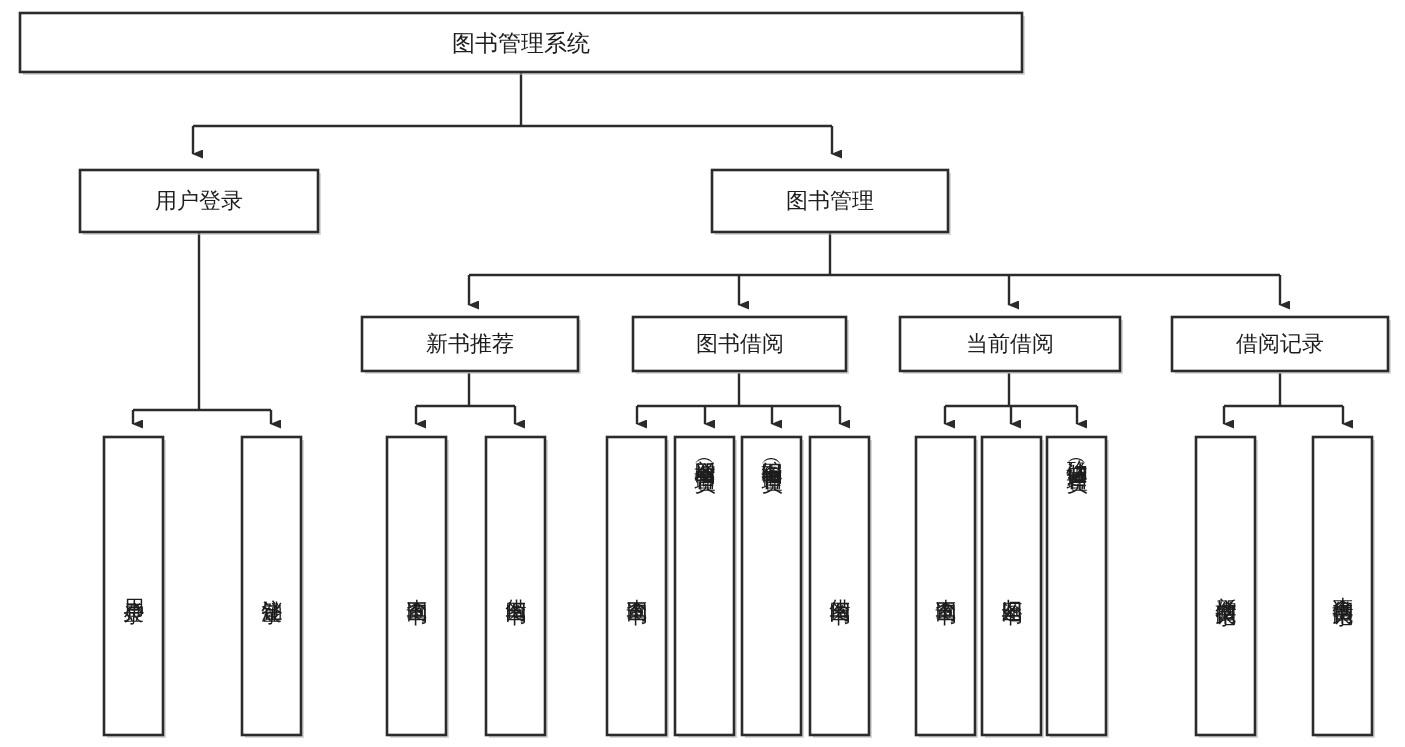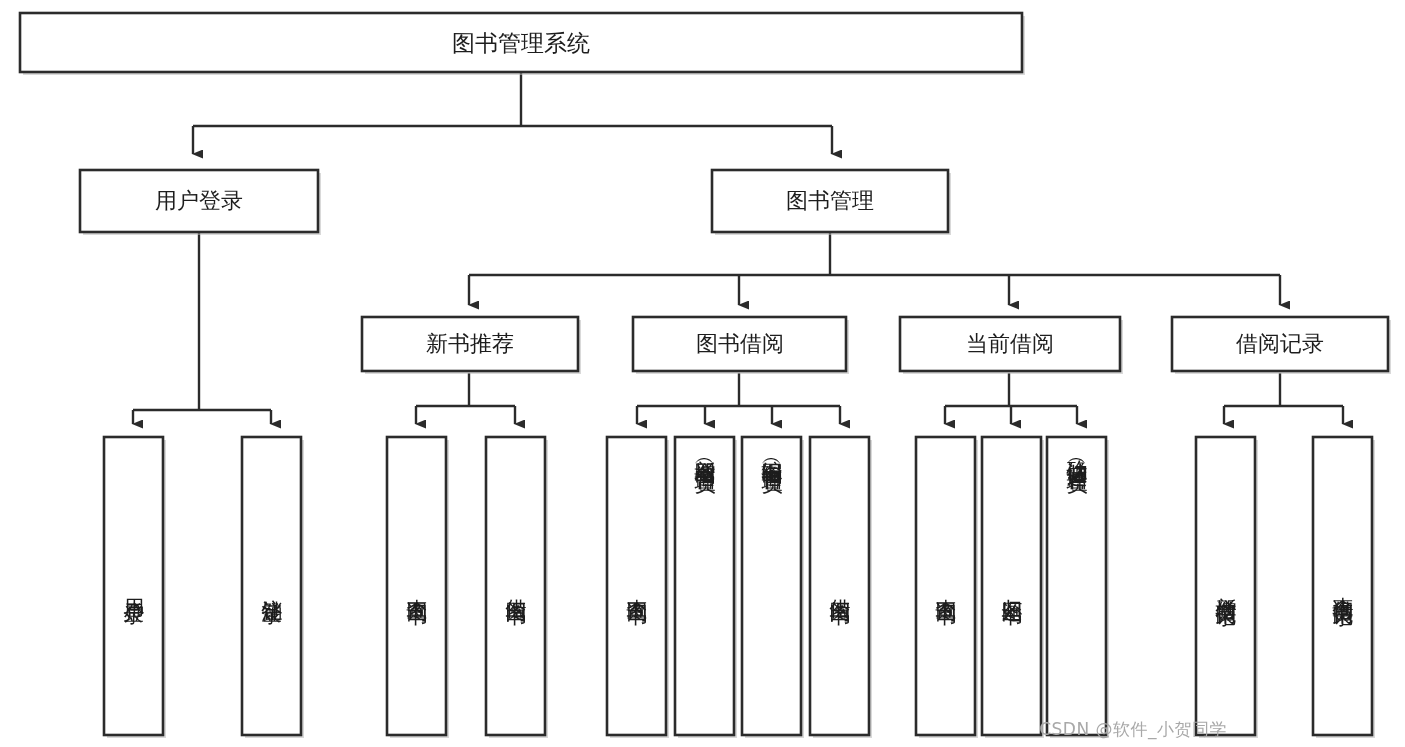--- a/index.html
+++ b/index.html
@@ -276,14 +276,13 @@
     <span class="vert-label">确认归还（管理员）</span>
   </div>
 
   <div class="vert-label-wrap" style="left:1196px; top:437px; width:59px; height:298px; align-items:center;">
     <span class="vert-label">新增借阅记录</span>
   </div>
   <div class="vert-label-wrap" style="left:1313px; top:437px; width:59px; height:298px; align-items:center;">
     <span class="vert-label">查询借阅记录</span>
   </div>
 
-  <div class="watermark">CSDN @软件_小贺同学</div>
 </div>
 
 </body></html>

